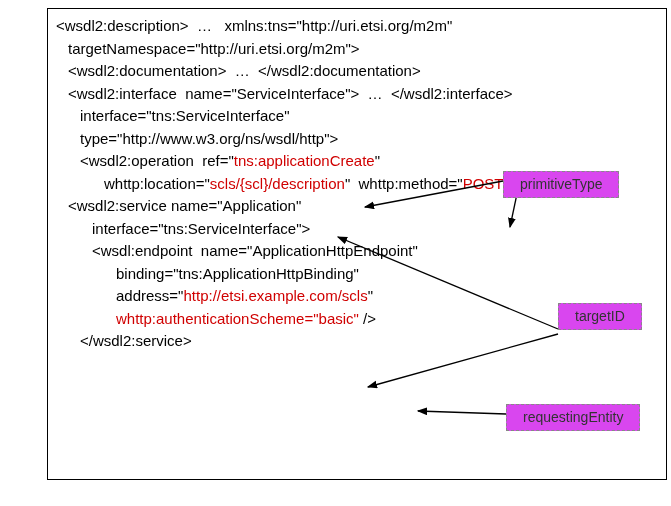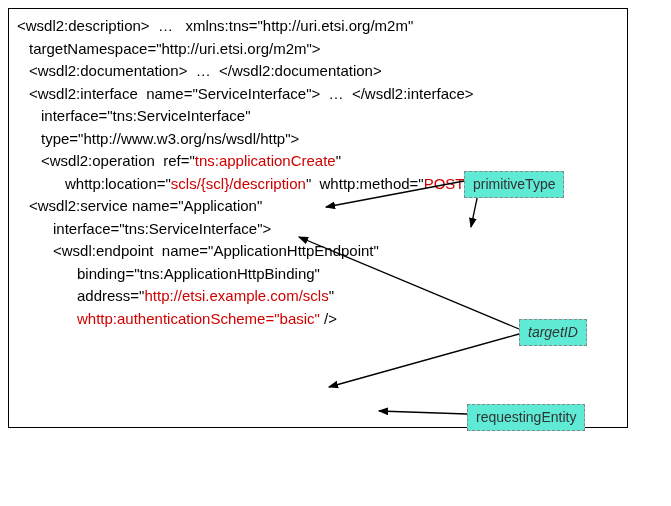--- a/index.html
+++ b/index.html
@@ -7,39 +7,40 @@
     padding: 8px;
     font-family: Arial, sans-serif;
     font-size: 15px;
     line-height: 1.5;
     background: #fff;
   }
   .container {
     border: 1px solid #000;
     padding: 6px 8px;
     width: 620px;
-    height: 420px;
+    height: 472px;
     position: relative;
     box-sizing: border-box;
+    margin-left: 39px;
   }
   .code-line {
     white-space: pre;
     font-family: Arial, sans-serif;
   }
   .red { color: #d00000; }
   .indent1 { padding-left: 12px; }
   .indent2 { padding-left: 24px; }
   .indent3 { padding-left: 36px; }
   .indent4 { padding-left: 48px; }
   .indent5 { padding-left: 60px; }
   .label-box {
     position: absolute;
     border: 1px dashed #888;
-    background: #5eead4;
-    padding: 2px 8px;
+    background: #d946ef;
+    padding: 2px 16px;
     font-size: 14px;
     color: #333;
     z-index: 10;
   }
   svg.overlay {
     position: absolute;
     top: 0;
     left: 0;
     pointer-events: none;
     z-index: 5;
@@ -57,23 +58,24 @@
   <div class="code-line indent2"><span>interface="tns:ServiceInterface"</span></div>
   <div class="code-line indent2"><span>type="http://www.w3.org/ns/wsdl/http"&gt;</span></div>
   <div class="code-line indent2"><span>&lt;wsdl2:operation  ref="</span><span class="red">tns:applicationCreate</span><span>"</span></div>
   <div class="code-line indent4"><span>whttp:location="</span><span class="red">scls/{scl}/description</span><span>"  whttp:method="</span><span class="red">POST</span><span>"  /&gt;</span></div>
   <div class="code-line indent1"><span>&lt;wsdl2:service name="Application"</span></div>
   <div class="code-line indent3"><span>interface="tns:ServiceInterface"&gt;</span></div>
   <div class="code-line indent3"><span>&lt;wsdl:endpoint  name="ApplicationHttpEndpoint"</span></div>
   <div class="code-line indent5"><span>binding="tns:ApplicationHttpBinding"</span></div>
   <div class="code-line indent5"><span>address="</span><span class="red">http://etsi.example.com/scls</span><span>"</span></div>
   <div class="code-line indent5"><span class="red">whttp:authenticationScheme="basic"</span><span> /&gt;</span></div>
+  <div class="code-line indent2"><span>&lt;/wsdl2:service&gt;</span></div>
 
   <div class="label-box" style="top:162px; left:455px;">primitiveType</div>
-  <div class="label-box" style="top:310px; left:510px;font-style:italic;">targetID</div>
+  <div class="label-box" style="top:294px; left:510px;">targetID</div>
   <div class="label-box" style="top:395px; left:458px;">requestingEntity</div>
 
   <svg class="overlay" width="620" height="470">
     <defs>
       <marker id="arrowhead" markerWidth="8" markerHeight="8" refX="7" refY="3" orient="auto">
         <path d="M0,0 L8,3 L0,6 Z" fill="#000"></path>
       </marker>
     </defs>
 
     <line x1="455" y1="172" x2="317" y2="198" stroke="#000" stroke-width="1.3" marker-end="url(#arrowhead)"></line>

